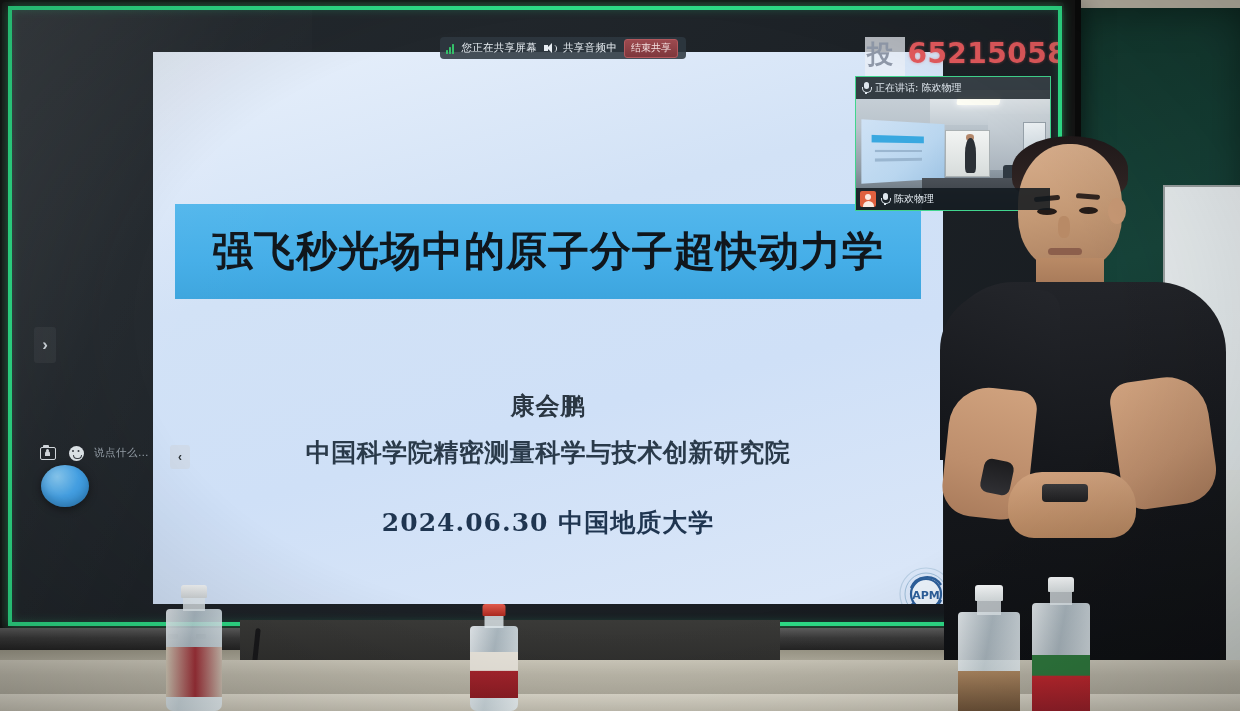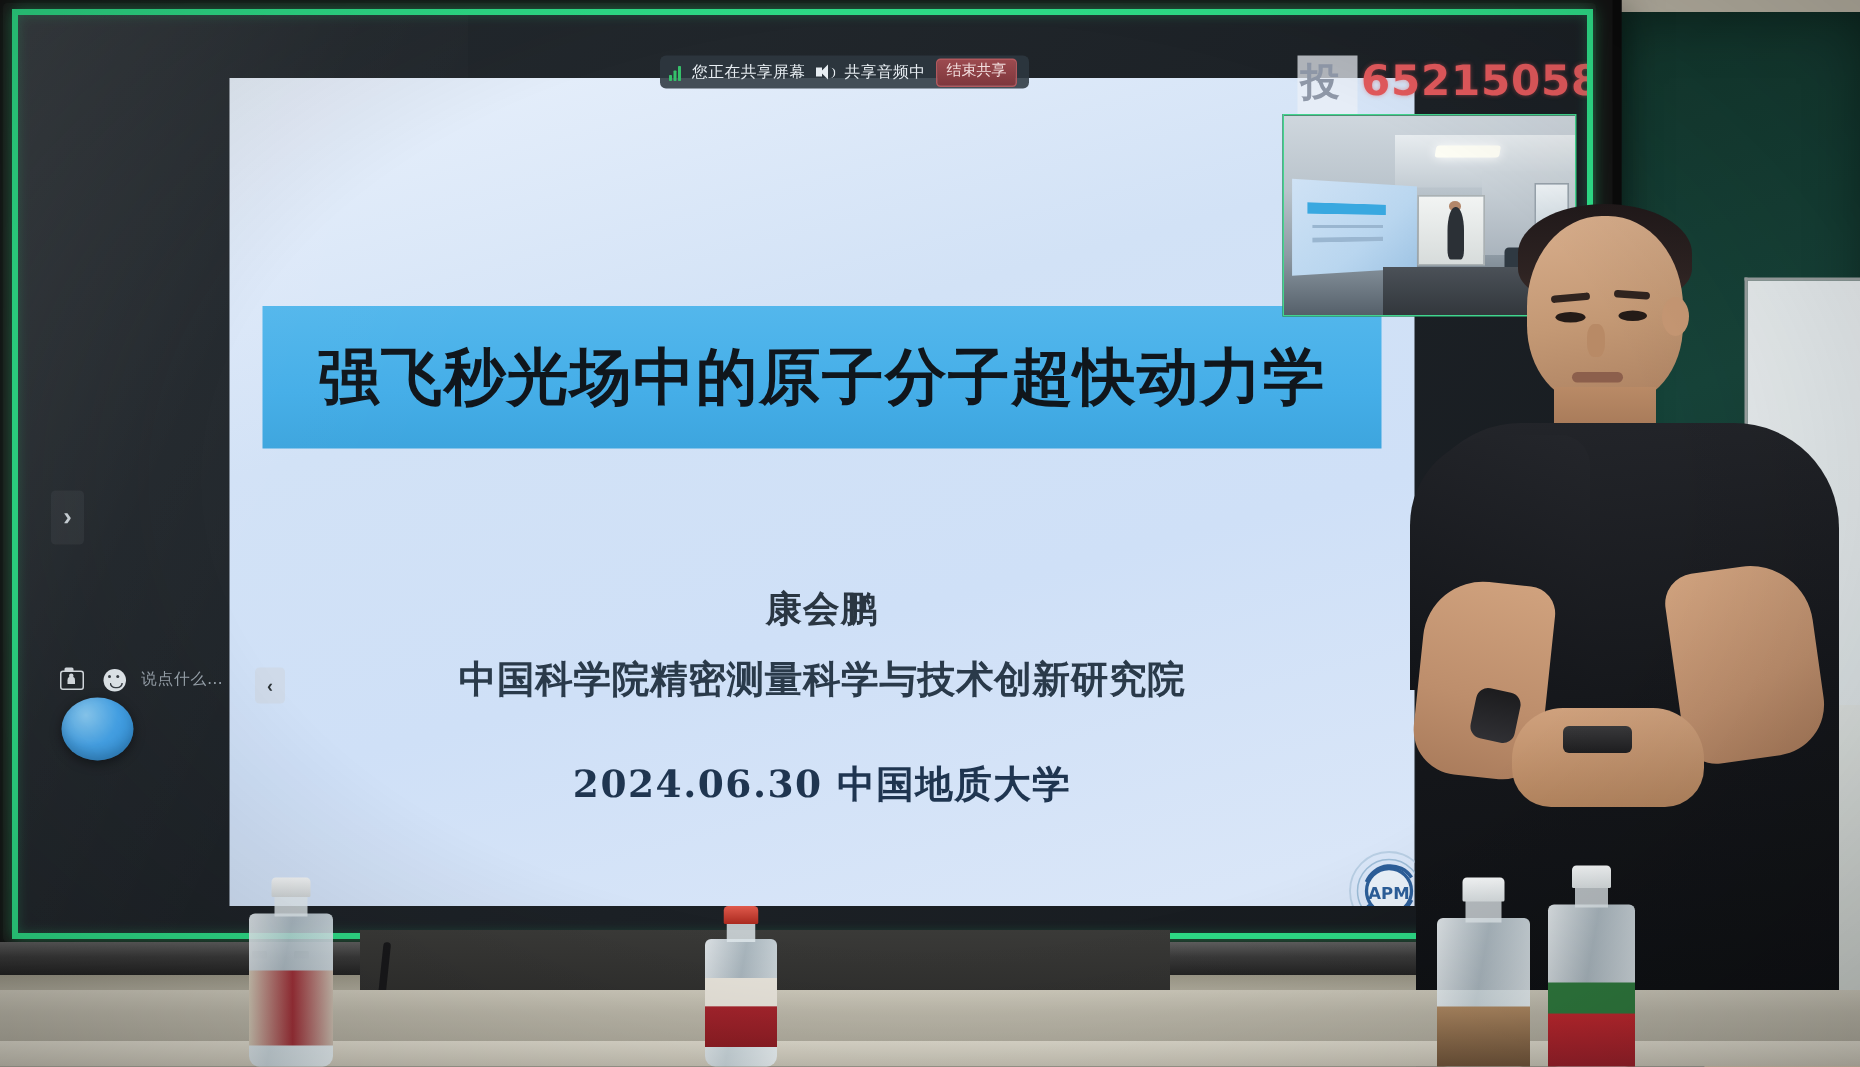--- a/index.html
+++ b/index.html
@@ -500,20 +500,37 @@
             <div class="pip-screen-line" style="top:48%"></div>
             <div class="pip-screen-line" style="top:62%"></div>
           </div>
           <div class="pip-board"></div>
           <div class="pip-person-head"></div>
           <div class="pip-person"></div>
           <div class="pip-seat" style="left:76%"></div>
           <div class="pip-seat" style="left:88%"></div>
           <div class="pip-table"></div>
         </div>
+        <div class="pip-topbar">
+          <span class="mic-icon">
+            <span class="mic-cap"></span>
+              <span class="mic-arc"></span>
+              <span class="mic-stem"></span>
+          </span>
+          <span class="pip-label">正在讲话:  陈欢物理</span>
+        </div>
+        <div class="pip-bottombar">
+          <span class="pip-avatar"></span>
+          <span class="mic-icon">
+            <span class="mic-cap"></span>
+              <span class="mic-arc"></span>
+              <span class="mic-stem"></span>
+          </span>
+          <span class="pip-name">陈欢物理</span>
+        </div>
       </div>
 
       <div class="left-chevron">›</div>
 
       <div class="dock-row">
         <span class="cam-icon">
           <span class="cam-tab"></span>
             <span class="cam-frame"></span>
           <span class="cam-head"></span>
             <span class="cam-person"></span>

